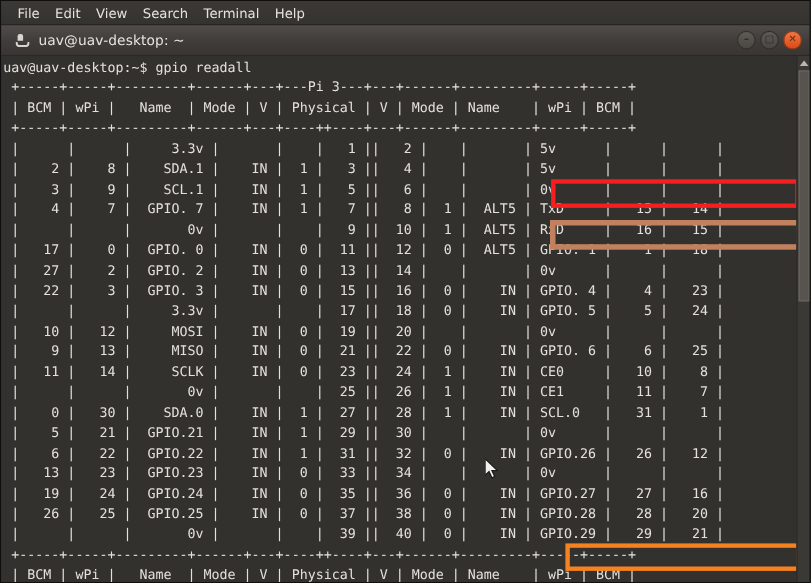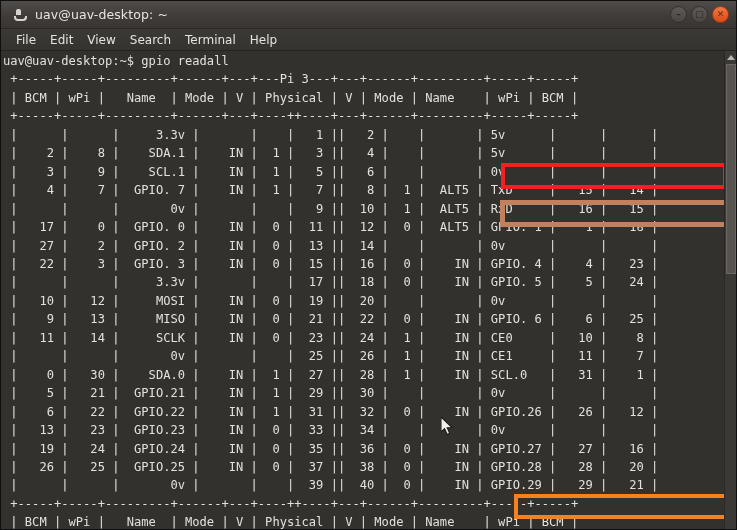--- a/index.html
+++ b/index.html
@@ -193,43 +193,43 @@
     left: 440px; top: 366px;
     z-index: 5;
     pointer-events: none;
   }
 </style>
 </head>
 <body>
 
 <div id="window">
 
-  <div id="titlebar">
-    <div id="title-icon"></div>
-    <div id="title-text">uav@uav-desktop: ~</div>
-    <div id="window-controls">
-      <div class="wbtn">
-        <span class="g">–</span>
-      </div>
-      <div class="wbtn">
-        <span class="g">□</span>
-      </div>
-      <div class="wbtn close">
-        <span class="g">✕</span>
-      </div>
-    </div>
-  </div>
-
   <div id="menubar">
     <div class="menu-item">File</div>
     <div class="menu-item">Edit</div>
     <div class="menu-item">View</div>
     <div class="menu-item">Search</div>
     <div class="menu-item">Terminal</div>
     <div class="menu-item">Help</div>
+  </div>
+
+  <div id="titlebar">
+    <div id="title-icon"></div>
+    <div id="title-text">uav@uav-desktop: ~</div>
+    <div id="window-controls">
+      <div class="wbtn">
+        <span class="g">–</span>
+      </div>
+      <div class="wbtn">
+        <span class="g">□</span>
+      </div>
+      <div class="wbtn close">
+        <span class="g">✕</span>
+      </div>
+    </div>
   </div>
 
   <div id="terminal">
 
     <pre id="term-text">uav@uav-desktop:~$ gpio readall
  +-----+-----+---------+------+---+---Pi 3---+---+------+---------+-----+-----+
  | BCM | wPi |   Name  | Mode | V | Physical | V | Mode | Name    | wPi | BCM |
  +-----+-----+---------+------+---+----++----+---+------+---------+-----+-----+
  |      |      |     3.3v |       |    |   1 ||   2 |    |       | 5v      |      |      |
  |    2 |    8 |    SDA.1 |    IN |  1 |   3 ||   4 |    |       | 5v      |      |      |

